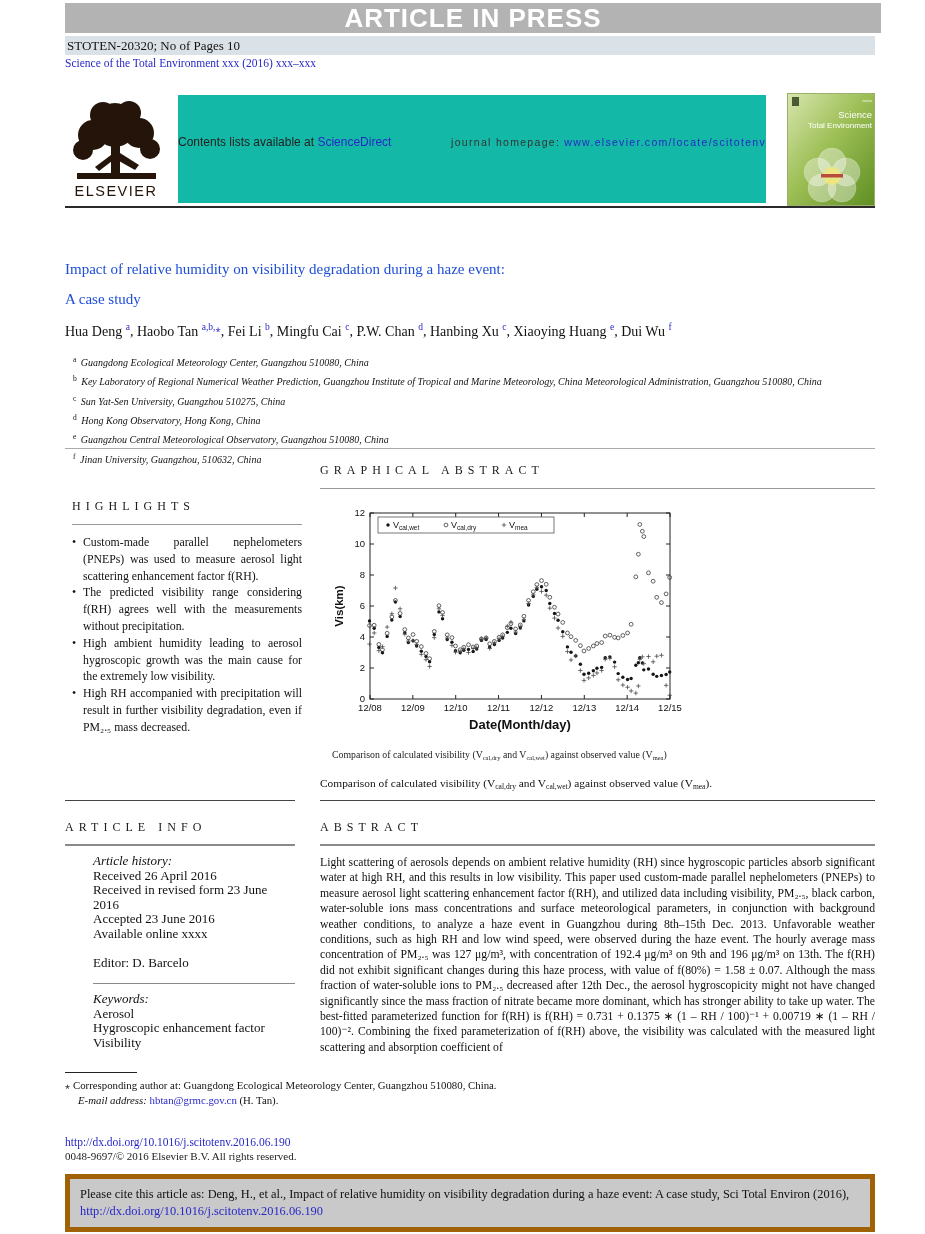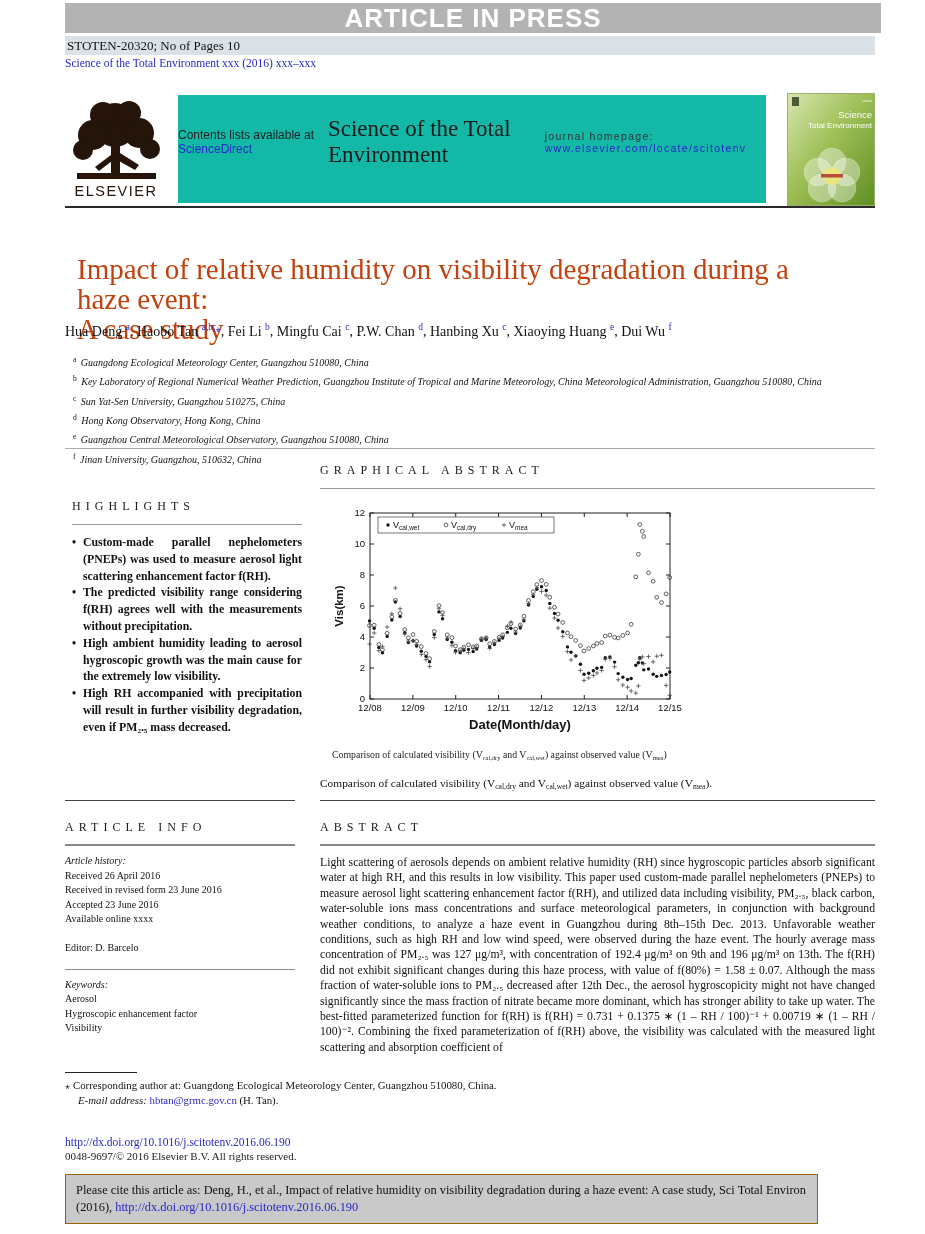--- a/index.html
+++ b/index.html
@@ -27,70 +27,70 @@
     padding:8px 0 22px 0; }
   .contents-line { font-family:"Liberation Sans",sans-serif; font-size:12px; color:#222; }
   .contents-line a { color:#2727c8; text-decoration:none; }
   .jtitle { font-size:23px; color:#1a1a1a; }
   .homepage { font-family:"Liberation Sans",sans-serif; font-size:10.5px; letter-spacing:1.3px; color:#333; }
   .homepage a { color:#2727c8; text-decoration:none; }
   .cover { left:787px; top:93px; width:88px; height:113px; border:1px solid #9ab06a; overflow:hidden; }
   .hrule-dark { left:65px; top:206px; width:810px; height:2px; background:#2a2a2a; }
 
   
-  .atitle { left:65px; top:254px; width:760px; font-size:29px; line-height:30px; color:#c2410c;margin-left:12px; }
+  .atitle { left:65px; top:254px; width:760px; font-size:15px; line-height:30px; color:#1d4ed8; }
   .authors { left:65px; top:320px; width:790px; font-size:14px; color:#111; }
   .authors sup { color:#2727c8; font-size:9.5px; }
   .affils { left:73px; top:352px; width:810px; font-size:10px; line-height:16px; }
   .affil { font-style:italic; }
   .affil sup { font-style:normal; font-size:7.5px; margin-right:2px; }
 
   .toprule { left:65px; top:448px; width:810px; height:1px; background:#aaaaaa; }
 
   .sec-head { font-size:12px; color:#1a1a1a; letter-spacing:0.42em; }
   .sec-rule { height:1px; background:#999; margin-top:10px; }
 
   
   .hl-col { left:72px; top:463px; width:230px;margin-top:36px; }
   .hl-list { margin-top:9px; list-style:none; }
   .hl-list li { font-size:11.8px; line-height:16.8px; text-align:justify;
-    padding-left:11px; position:relative;font-weight:bold; }
+    padding-left:11px; position:relative; }
   .hl-list li::before { content:"•"; position:absolute; left:0; }
 
   
   .ga-col { left:320px; top:463px; width:555px; }
   .ga-fig { margin-top:14px; margin-left:12px; width:365px; }
   .fig-cap-small { font-size:9.8px; color:#222; margin-top:6px; }
   .sub { font-size:0.66em; vertical-align:-0.25em; }
   .ga-caption { margin-top:16px; font-size:11.4px; color:#111; }
 
   
   .midrule-l { left:65px; top:800px; width:230px; height:1px; background:#444; }
   .midrule-r { left:320px; top:800px; width:555px; height:1px; background:#444; }
   .ai-col { left:65px; top:820px; width:230px; }
   .ai-rule { height:2px; background:#8a8a8a; margin-top:9px; }
-  .ai-body { margin-top:8px; font-size:10px; line-height:14.6px; }
+  .ai-body { margin-top:8px; font-size:13px; line-height:14.6px;margin-left:28px; }
   .ital { font-style:italic; }
   .ai-editor { margin-top:14px; }
   .ai-rule2 { height:1px; background:#8a8a8a; margin-top:13px; margin-bottom:8px; }
   .ab-col { left:320px; top:820px; width:555px; }
   .ab-text { margin-top:9px; font-size:11.7px; line-height:15.4px; text-align:justify; }
 
   
   .fnrule { left:65px; top:1072px; width:72px; height:1px; background:#222; }
   .footnote { left:65px; top:1077px; width:600px; font-size:10.8px; line-height:14.5px; }
   .footnote .star { font-size:9px; vertical-align:2px; margin-right:3px; }
   .footnote .em { font-style:italic; }
   .footnote a { color:#2727c8; text-decoration:none; }
   .fn-line2 { padding-left:13px; }
   .doi { left:65px; top:1136px; font-size:11.5px; }
   .doi a { color:#2727c8; text-decoration:none; }
   .rights { left:65px; top:1150px; font-size:11px; color:#222; }
 
-  .citebox { left:65px; top:1174px; width:753px; background:#c9c9c9; border:1px solid #a16207;
+  .citebox { left:65px; top:1174px; width:810px; background:#c9c9c9; border:5px solid #a16207;
     padding:7px 10px 8px 10px; font-size:12.4px; line-height:16.5px; }
   .citebox a { color:#2727c8; text-decoration:none; }
 
   svg text { font-family:"Liberation Sans",sans-serif; }
 </style>
 </head>
 <body>
 
 <div class="abs banner">
   <span>ARTICLE IN PRESS</span>
@@ -117,21 +117,20 @@
       <rect x="12" y="78" width="79" height="6"></rect>
     </g>
     <text x="51" y="101" text-anchor="middle" font-family="Liberation Serif, serif" font-size="14.5" letter-spacing="1.5" fill="#241409">ELSEVIER</text>
   </svg>
 </div>
 
 <div class="abs jpanel">
   <div class="contents-line">
     <span>Contents lists available at </span><a href="#">ScienceDirect</a>
   </div>
-  <div class="jtitle">Science of the Total Environment</div>
   <div class="homepage">
     <span>journal homepage: </span><a href="#">www.elsevier.com/locate/scitotenv</a>
   </div>
 </div>
 
 <div class="abs cover">
   <svg width="88" height="113" viewBox="0 0 88 113">
     <defs>
       <linearGradient id="cg" x1="0" y1="0" x2="1" y2="1">
         <stop offset="0" stop-color="#d8e6ae"></stop>

